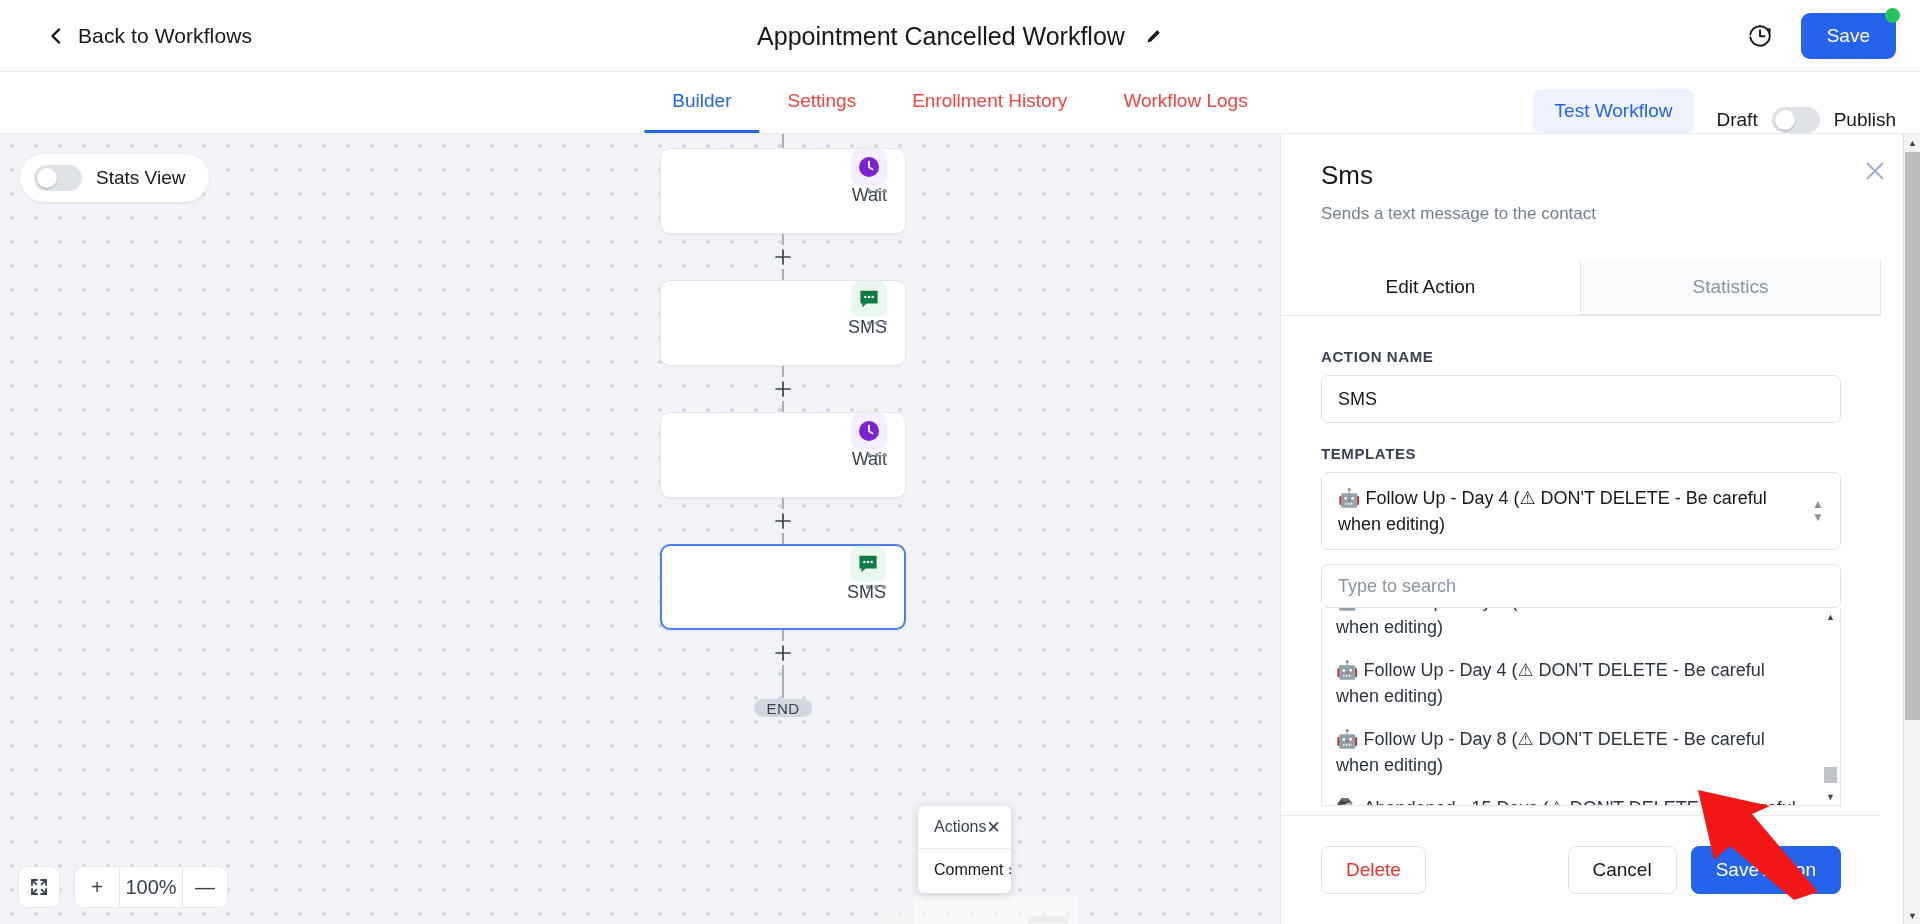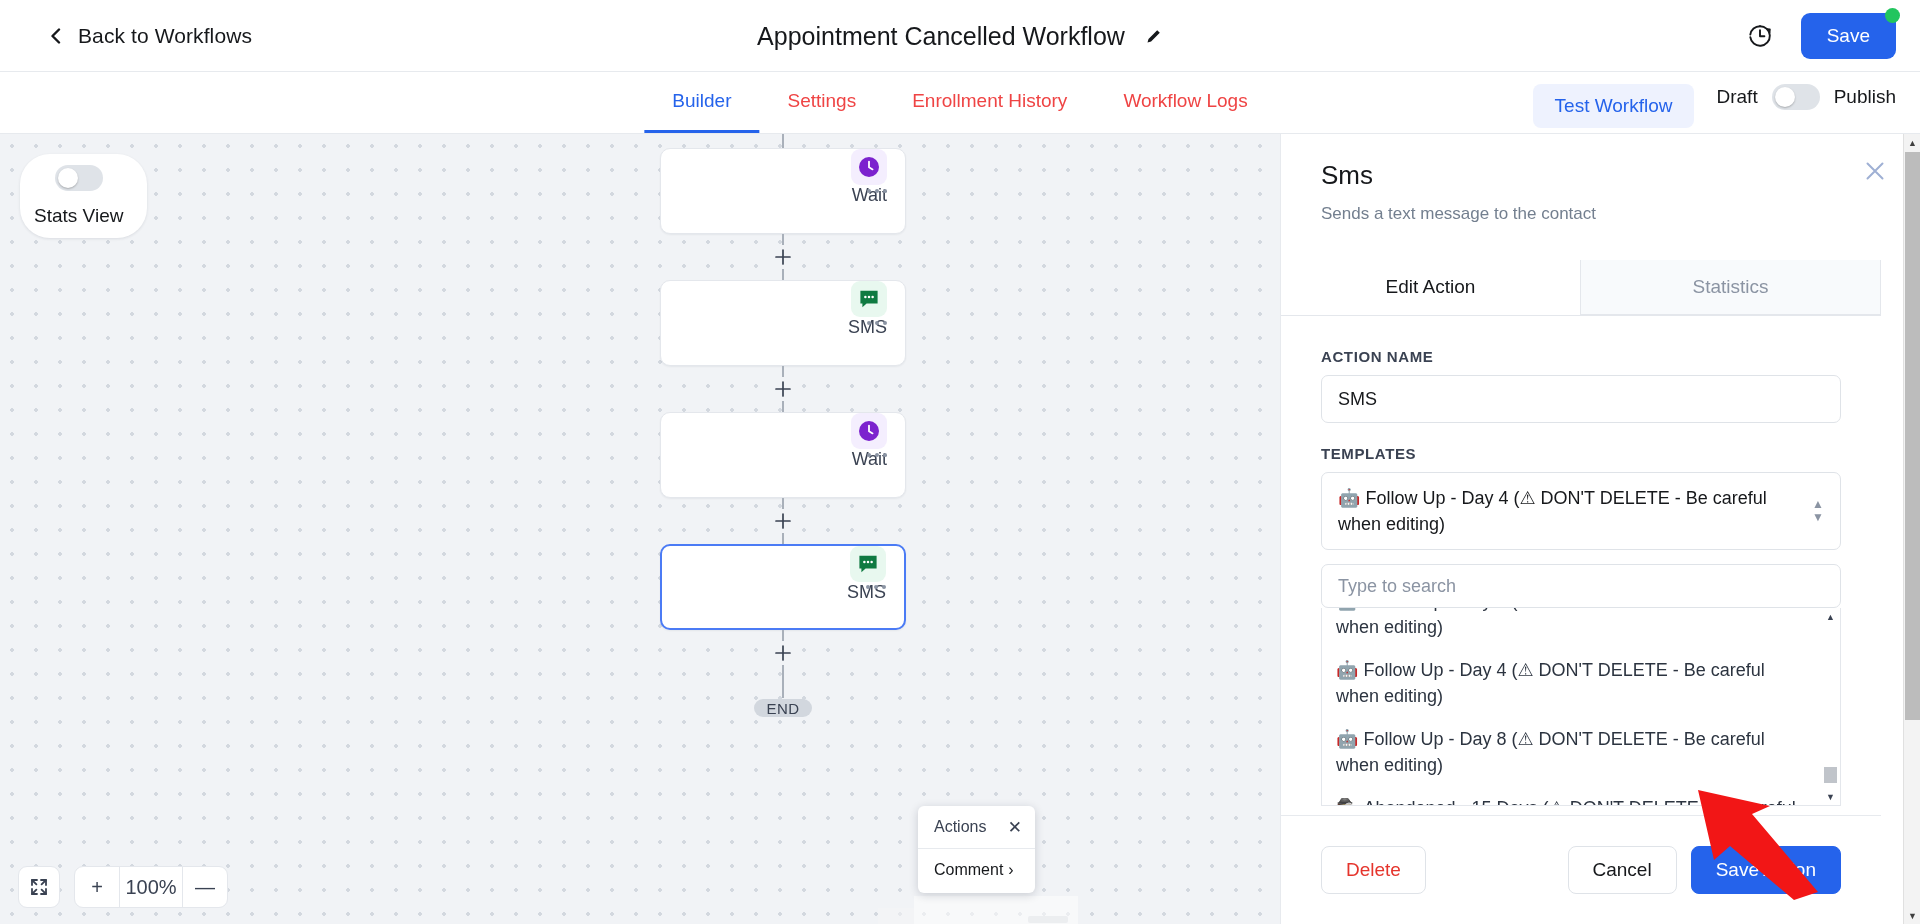--- a/index.html
+++ b/index.html
@@ -60,22 +60,22 @@
     top: 0; height: 61px; display: flex; align-items: stretch; gap: 0;
   }
   .tab {
     display: flex; align-items: center; padding: 0 28px;
     font-size: 19px; color: #ef4444; cursor: pointer;
     border-bottom: 3px solid transparent;
   }
   .tab.active { color: #2563eb; border-bottom-color: #2563eb; }
 
   .tabbar-right {
-    position: absolute; right: 24px; top: 12px; height: 61px;
-    display: flex; align-items: flex-start; gap: 22px;
+    position: absolute; right: 24px; top: 0; height: 61px;
+    display: flex; align-items: flex-end; gap: 22px;
   }
   .test-wf {
     background: #eef2fe; color: #2563eb; font-size: 19px;
     border: none; border-radius: 8px; padding: 11px 22px; cursor: pointer;
     font-family: inherit;
   }
   .publish-group { display: flex; align-items: center; gap: 14px; }
   .pg-label { font-size: 19px; color: #16181b; }
   .toggle {
     width: 48px; height: 26px; border-radius: 13px; background: #dfe3e8;
@@ -95,21 +95,20 @@
     background-size: 24px 24px;
     overflow: hidden;
   }
   .stats-view {
     position: absolute; left: 20px; top: 20px;
     background: #fff; border-radius: 30px;
     padding: 11px 24px 11px 14px;
     display: flex; align-items: center; gap: 14px;
     box-shadow: 0 1px 3px rgba(20,30,50,.10);
     cursor: pointer;
-    flex-direction: column;
   }
   .stats-view .label { font-size: 19px; color: #16181b; }
 
   
   .chain {
     position: absolute; left: 660px; top: -16px; width: 246px;
   }
   .conn { width: 2px; background: #a9b0ba; margin: 0 auto; }
   .node {
     width: 246px; height: 86px; background: #fff;
@@ -148,21 +147,21 @@
   .plus-btn svg { display: block; }
 
   .end-pill {
     width: 58px; height: 18px; border-radius: 17px; background: #d2d7de;
     display: flex; align-items: center; justify-content: center;
     margin: 1px auto; font-size: 15px; color: #3a4252; letter-spacing: .4px;
   }
 
   
   .actions-pop {
-    position: absolute; left: 918px; top: 672px; width: 117px;
+    position: absolute; left: 918px; top: 672px; width: 93px;
     background: #fff; border-radius: 6px;
     box-shadow: 0 2px 10px rgba(20,30,50,.18);
     overflow: hidden;
   }
   .actions-head {
     display: flex; align-items: center; justify-content: space-between;
     padding: 12px 13px 12px 16px; border-bottom: 1px solid #e7eaee;
   }
   .actions-head .t { font-size: 16px; color: #3a4252; }
   .actions-x { font-size: 17px; color: #3a4252; cursor: pointer; line-height: 1; }

